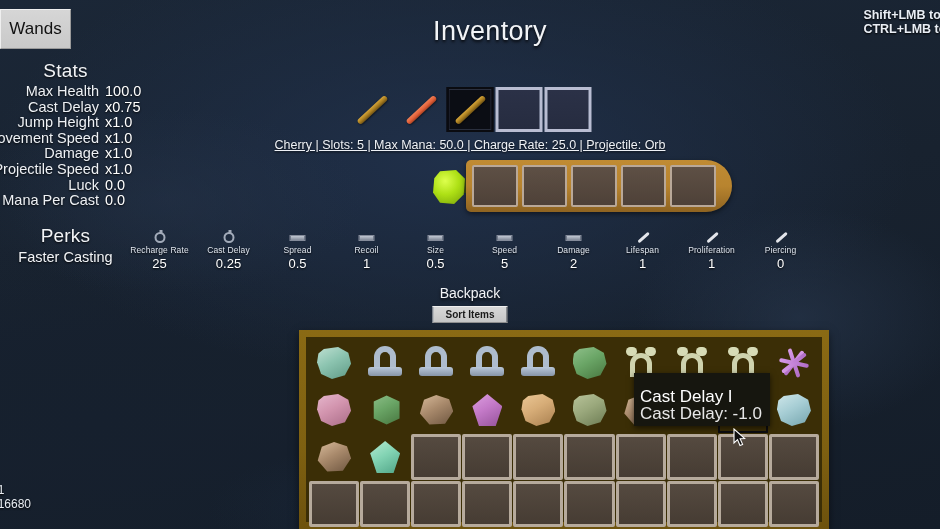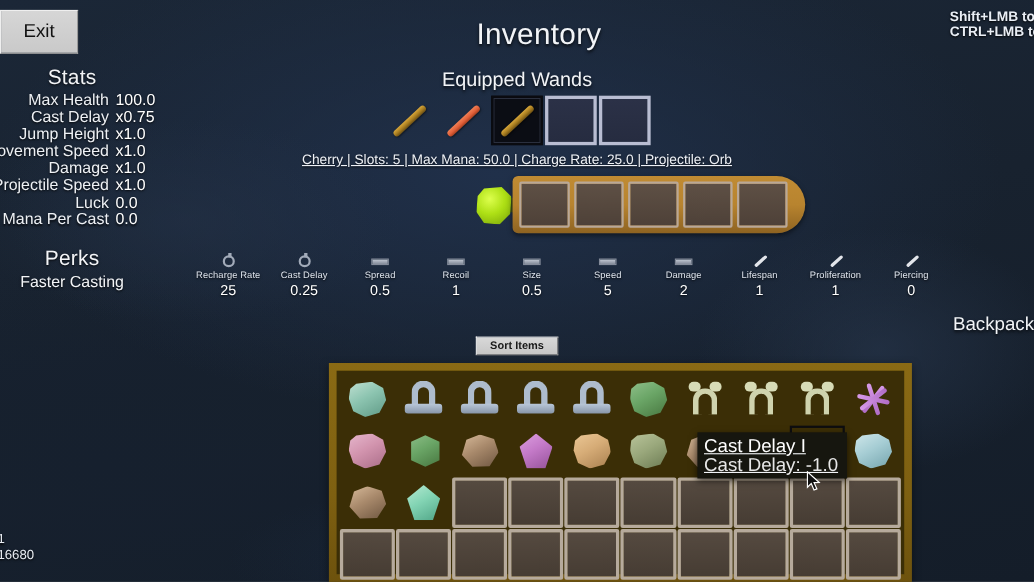--- a/index.html
+++ b/index.html
@@ -71,21 +71,21 @@
     text-shadow: 0 2px 3px rgba(0,0,0,.8);
     margin-left: 40px;
   }
   .title-wands {
     position: absolute; left: 0; right: 0; top: 62px;
     text-align: center; font-size: 18px;
     text-shadow: 0 2px 3px rgba(0,0,0,.8);
   }
   .title-backpack {
     position: absolute; left: 0; right: 0; top: 285px;
-    text-align: right; font-size: 17px;
+    text-align: center; font-size: 14px;
     text-shadow: 0 2px 3px rgba(0,0,0,.8);
   }
 
   
   .hint {
     position: absolute; right: -14px; top: 8px;
     text-align: left; font-size: 12.5px; line-height: 14px;
     font-weight: bold; color: #e9eef5;
     white-space: nowrap;
     text-shadow: 0 1px 2px #000;
@@ -166,21 +166,21 @@
     background: linear-gradient(180deg,#5e5045 0%, #4e4138 100%);
     border: 2px solid #b9a898;
     border-radius: 2px;
     cursor: pointer;
   }
 
   
   .wstats {
     position: absolute; left: 50%; top: 231px;
     transform: translateX(-50%);
-    display: flex; gap: 15px; margin-left: 48px;
+    display: flex; gap: 15px;
   }
   .wstat {
     width: 54px;
     display: flex; flex-direction: column; align-items: center;
     text-shadow: 0 1px 2px rgba(0,0,0,.85);
   }
   .wstat .ic {
     height: 13px; width: 22px;
     display: flex; align-items: center; justify-content: center;
     margin-bottom: 1px;
@@ -290,40 +290,39 @@
     background: linear-gradient(90deg,#d79ae8,#b06cc6);
     border-radius:2px; transform-origin:center;
   }
   .it-star i:nth-child(1){ transform:translate(-50%,-50%) rotate(12deg); }
   .it-star i:nth-child(2){ transform:translate(-50%,-50%) rotate(72deg); }
   .it-star i:nth-child(3){ transform:translate(-50%,-50%) rotate(128deg); }
   .it-star i:nth-child(4){ transform:translate(-50%,-50%) rotate(-38deg); }
 
   
   .tooltip {
-    position: absolute; left: 634px; top: 393px;
+    position: absolute; left: 634px; top: 373px;
     background: #16160f;
-    padding: 3px 8px 5px 6px;
+    padding: 14px 8px 5px 6px;
     z-index: 40;
     box-shadow: 0 2px 6px rgba(0,0,0,.6);
-    text-decoration: underline;
   }
   .tt-title { font-size: 17px; color: #ffffff; line-height: 20px; white-space: nowrap; }
   .tt-sub   { font-size: 17px; color: #e7e7e7; line-height: 14px; white-space: nowrap; }
 
   
   .cursor { position: absolute; left: 733px; top: 428px; z-index: 60; }
 </style>
 </head>
 <body>
 
 <div id="screen">
 
   <div class="exit-btn">
-    <span>Exit</span>
+    <span>Wands</span>
   </div>
 
   <div class="stats-wrap">
     <div class="panel-head">Stats</div>
     <div id="stats-rows">
         <div class="stat-row">
           <span class="k">Max Health</span>
           <span class="v">100.0</span>
         </div>
         <div class="stat-row">
@@ -355,21 +354,20 @@
           <span class="v">0.0</span>
         </div>
       </div>
     <div class="panel-head perks-head">Perks</div>
     <div id="perks-rows">
         <div class="perk-item">Faster Casting</div>
       </div>
   </div>
 
   <div class="title-inventory">Inventory</div>
-  <div class="title-wands">Equipped Wands</div>
 
   <div class="hint">
     <div>Shift+LMB to</div>
     <div>CTRL+LMB to t</div>
   </div>
 
   <div class="debug">
     <div>: 1</div>
     <div>: 16680</div>
     <div>8</div>

